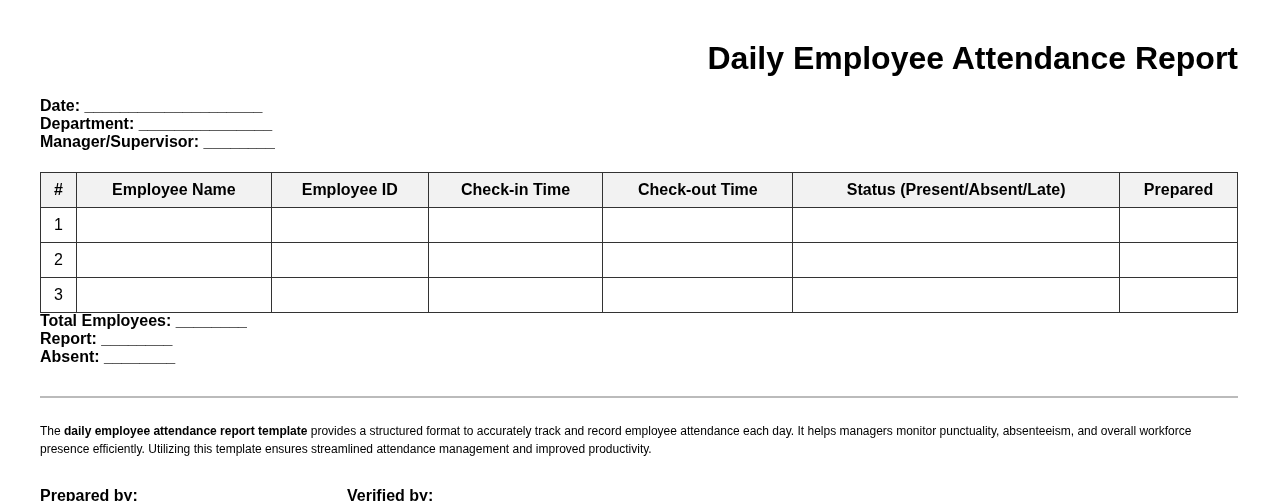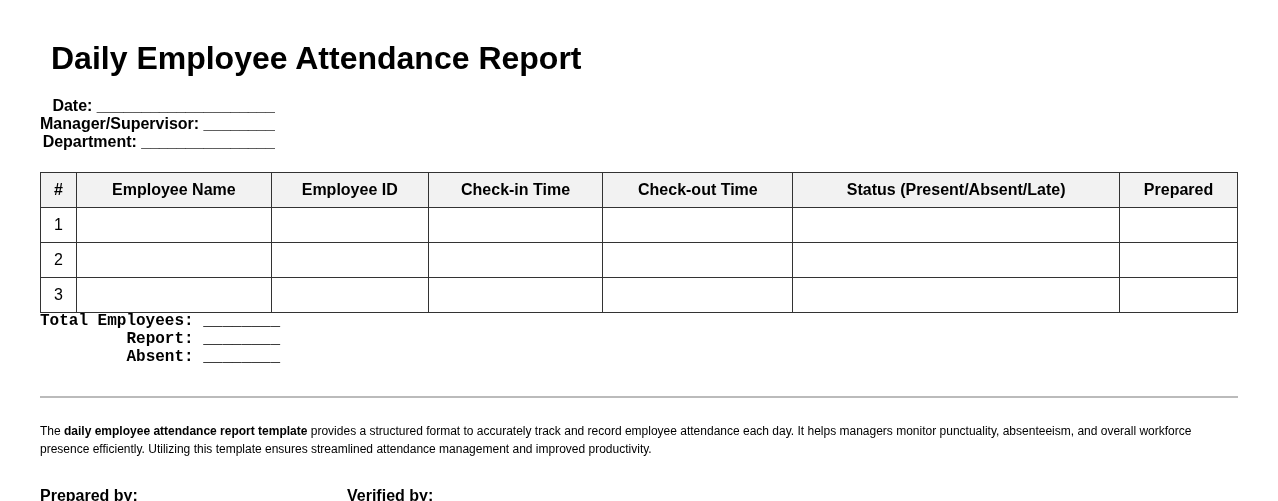--- a/index.html
+++ b/index.html
@@ -4,47 +4,47 @@
   <style>
     html, body { margin: 0; padding: 0; background: #ffffff; }
     body {
       width: 1278px; height: 501px; overflow: hidden;
       font-family: "Liberation Sans", sans-serif;
       color: #000;
       position: relative;
     }
     .page { position: absolute; left: 40px; top: 0; width: 1198px; }
     h1 {
-      margin: 0; position: absolute; top: 38px; left: 11px; width: 1198px;
-      text-align: left; font-size: 32px; font-weight: bold; line-height: 40px;
+      margin: 0; position: absolute; top: 38px; left: 0; width: 1198px;
+      text-align: right; font-size: 32px; font-weight: bold; line-height: 40px;
     }
     .meta { position: absolute; top: 97px; left: 0; font-size: 16px; font-weight: bold; line-height: 18px; }
-    .meta div, .summary div { white-space: nowrap; text-align: right; }
+    .meta div, .summary div { white-space: nowrap; }
     table {
       position: absolute; top: 172px; left: 0; width: 1198px;
       border-collapse: collapse; font-size: 16px;
     }
     th, td { border: 1px solid #333; height: 34px; padding: 0; text-align: center; }
     th { background: #f2f2f2; font-weight: bold; }
     td { font-weight: normal; }
-    .summary { position: absolute; top: 312px; left: 0; font-size: 16px; font-weight: bold; line-height: 18px; font-family: Liberation Mono, monospace; }
+    .summary { position: absolute; top: 312px; left: 0; font-size: 16px; font-weight: bold; line-height: 18px; }
     hr { position: absolute; top: 396px; left: 0; width: 1198px; margin: 0; border: 0; border-top: 2px solid #bbb; }
     .desc { position: absolute; top: 422px; left: 0; width: 1198px; font-size: 12px; line-height: 18px; }
     .sig { position: absolute; top: 487px; font-size: 16px; font-weight: bold; }
   </style>
 </head>
 <body>
 
 <div class="page">
   <h1>Daily Employee Attendance Report</h1>
 
   <div class="meta">
     <div>Date: ____________________</div>
+    <div>Department: _______________</div>
     <div>Manager/Supervisor: ________</div>
-    <div>Department: _______________</div>
   </div>
 
   <table>
     <colgroup>
       <col style="width:36px">
         <col style="width:195px">
         <col style="width:157px">
         <col style="width:175px">
         <col style="width:190px">
         <col style="width:327px">

